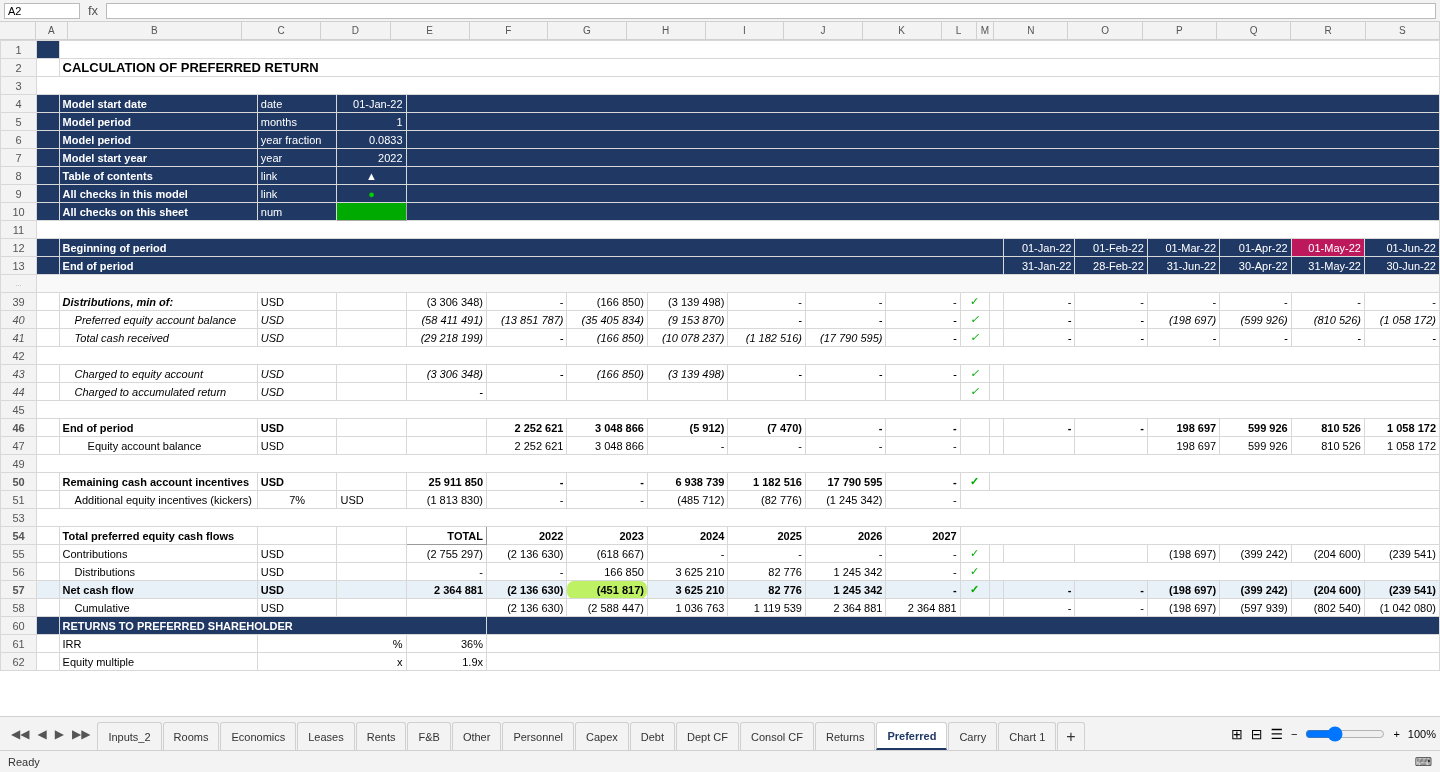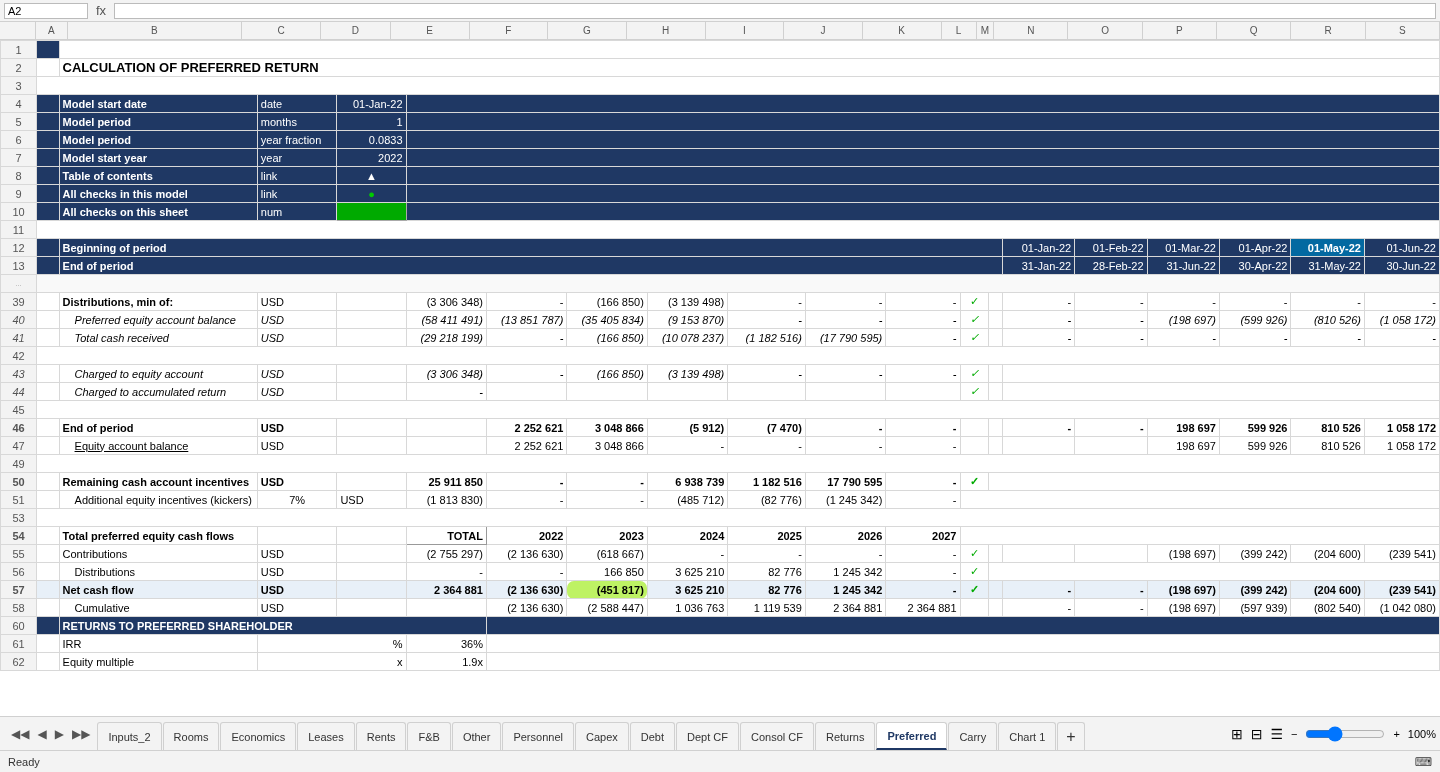--- a/index.html
+++ b/index.html
@@ -3,21 +3,21 @@
   <meta charset="utf-8">
   <style>
     * { margin: 0; padding: 0; box-sizing: border-box; }
     body { font-family: 'Segoe UI', Arial, sans-serif; font-size: 11px; background: #fff; overflow: hidden; width: 1440px; height: 772px; }
 
     
     .spreadsheet { display: flex; flex-direction: column; height: 772px; width: 1440px; }
 
     
     .top-bar { height: 22px; background: #f3f3f3; border-bottom: 1px solid #d0d0d0; display: flex; align-items: center; padding: 0 4px; gap: 4px; }
-    .name-box { width: 84px; border: 1px solid #bbb; font-size: 11px; padding: 1px 3px; }
+    .name-box { width: 76px; border: 1px solid #bbb; font-size: 11px; padding: 1px 3px; }
     .formula-bar { flex: 1; border: 1px solid #bbb; font-size: 11px; padding: 1px 3px; }
 
     
     .col-headers { display: flex; height: 18px; background: #f3f3f3; border-bottom: 1px solid #d0d0d0; user-select: none; }
     .row-num-header { width: 36px; min-width: 36px; border-right: 1px solid #d0d0d0; text-align: center; font-size: 10px; color: #555; line-height: 18px; }
     .col-header { border-right: 1px solid #d0d0d0; text-align: center; font-size: 10px; color: #555; line-height: 18px; overflow: hidden; }
 
     
     .main-area { display: flex; flex: 1; overflow: hidden; }
 
@@ -204,21 +204,21 @@
           </tr>
 
           <tr>
             <td class="row-num">12</td>
             <td style="background:#1F3864;"></td>
             <td colspan="12" style="background:#1F3864; color:#fff; font-weight:bold;">Beginning of period</td>
             <td style="background:#1F3864; color:#fff;" class="r">01-Jan-22</td>
             <td style="background:#1F3864; color:#fff;" class="r">01-Feb-22</td>
             <td style="background:#1F3864; color:#fff;" class="r">01-Mar-22</td>
             <td style="background:#1F3864; color:#fff;" class="r">01-Apr-22</td>
-            <td style="background:#0369a1; color:#fff;font-weight:bold;" class="r">01-May-22</td>
+            <td style="background:#be185d; color:#fff;" class="r">01-May-22</td>
             <td style="background:#1F3864; color:#fff;" class="r">01-Jun-22</td>
           </tr>
 
           <tr>
             <td class="row-num">13</td>
             <td style="background:#1F3864;"></td>
             <td colspan="12" style="background:#1F3864; color:#fff; font-weight:bold;">End of period</td>
             <td style="background:#1F3864; color:#fff;" class="r">31-Jan-22</td>
             <td style="background:#1F3864; color:#fff;" class="r">28-Feb-22</td>
             <td style="background:#1F3864; color:#fff;" class="r">31-Jun-22</td>
@@ -228,21 +228,21 @@
           </tr>
 
           <tr style="height:4px;">
             <td class="row-num" style="font-size:8px; color:#aaa;">...</td>
             <td colspan="19" style="background:#f9f9f9; color:#aaa; font-size:9px; font-style:italic;"></td>
           </tr>
 
           <tr>
             <td class="row-num">39</td>
             <td></td>
-            <td style="font-weight:bold;">Distributions, min of:</td>
+            <td style="font-weight:bold;font-style:italic;">Distributions, min of:</td>
             <td>USD</td>
             <td></td>
             <td class="r">(3 306 348)</td>
             <td class="r">-</td>
             <td class="r">(166 850)</td>
             <td class="r">(3 139 498)</td>
             <td class="r">-</td>
             <td class="r">-</td>
             <td class="r">-</td>
             <td class="c check">✓</td>
@@ -366,21 +366,21 @@
             <td class="r">-</td>
             <td class="r">198 697</td>
             <td class="r">599 926</td>
             <td class="r">810 526</td>
             <td class="r">1 058 172</td>
           </tr>
 
           <tr>
             <td class="row-num">47</td>
             <td></td>
-            <td style="padding-left:15px;text-decoration:underline;">Equity account balance</td>
+            <td style="padding-left:28px;">Equity account balance</td>
             <td>USD</td>
             <td></td>
             <td class="r"></td>
             <td class="r">2 252 621</td>
             <td class="r">3 048 866</td>
             <td class="r">-</td>
             <td class="r">-</td>
             <td class="r">-</td>
             <td class="r">-</td>
             <td></td>

